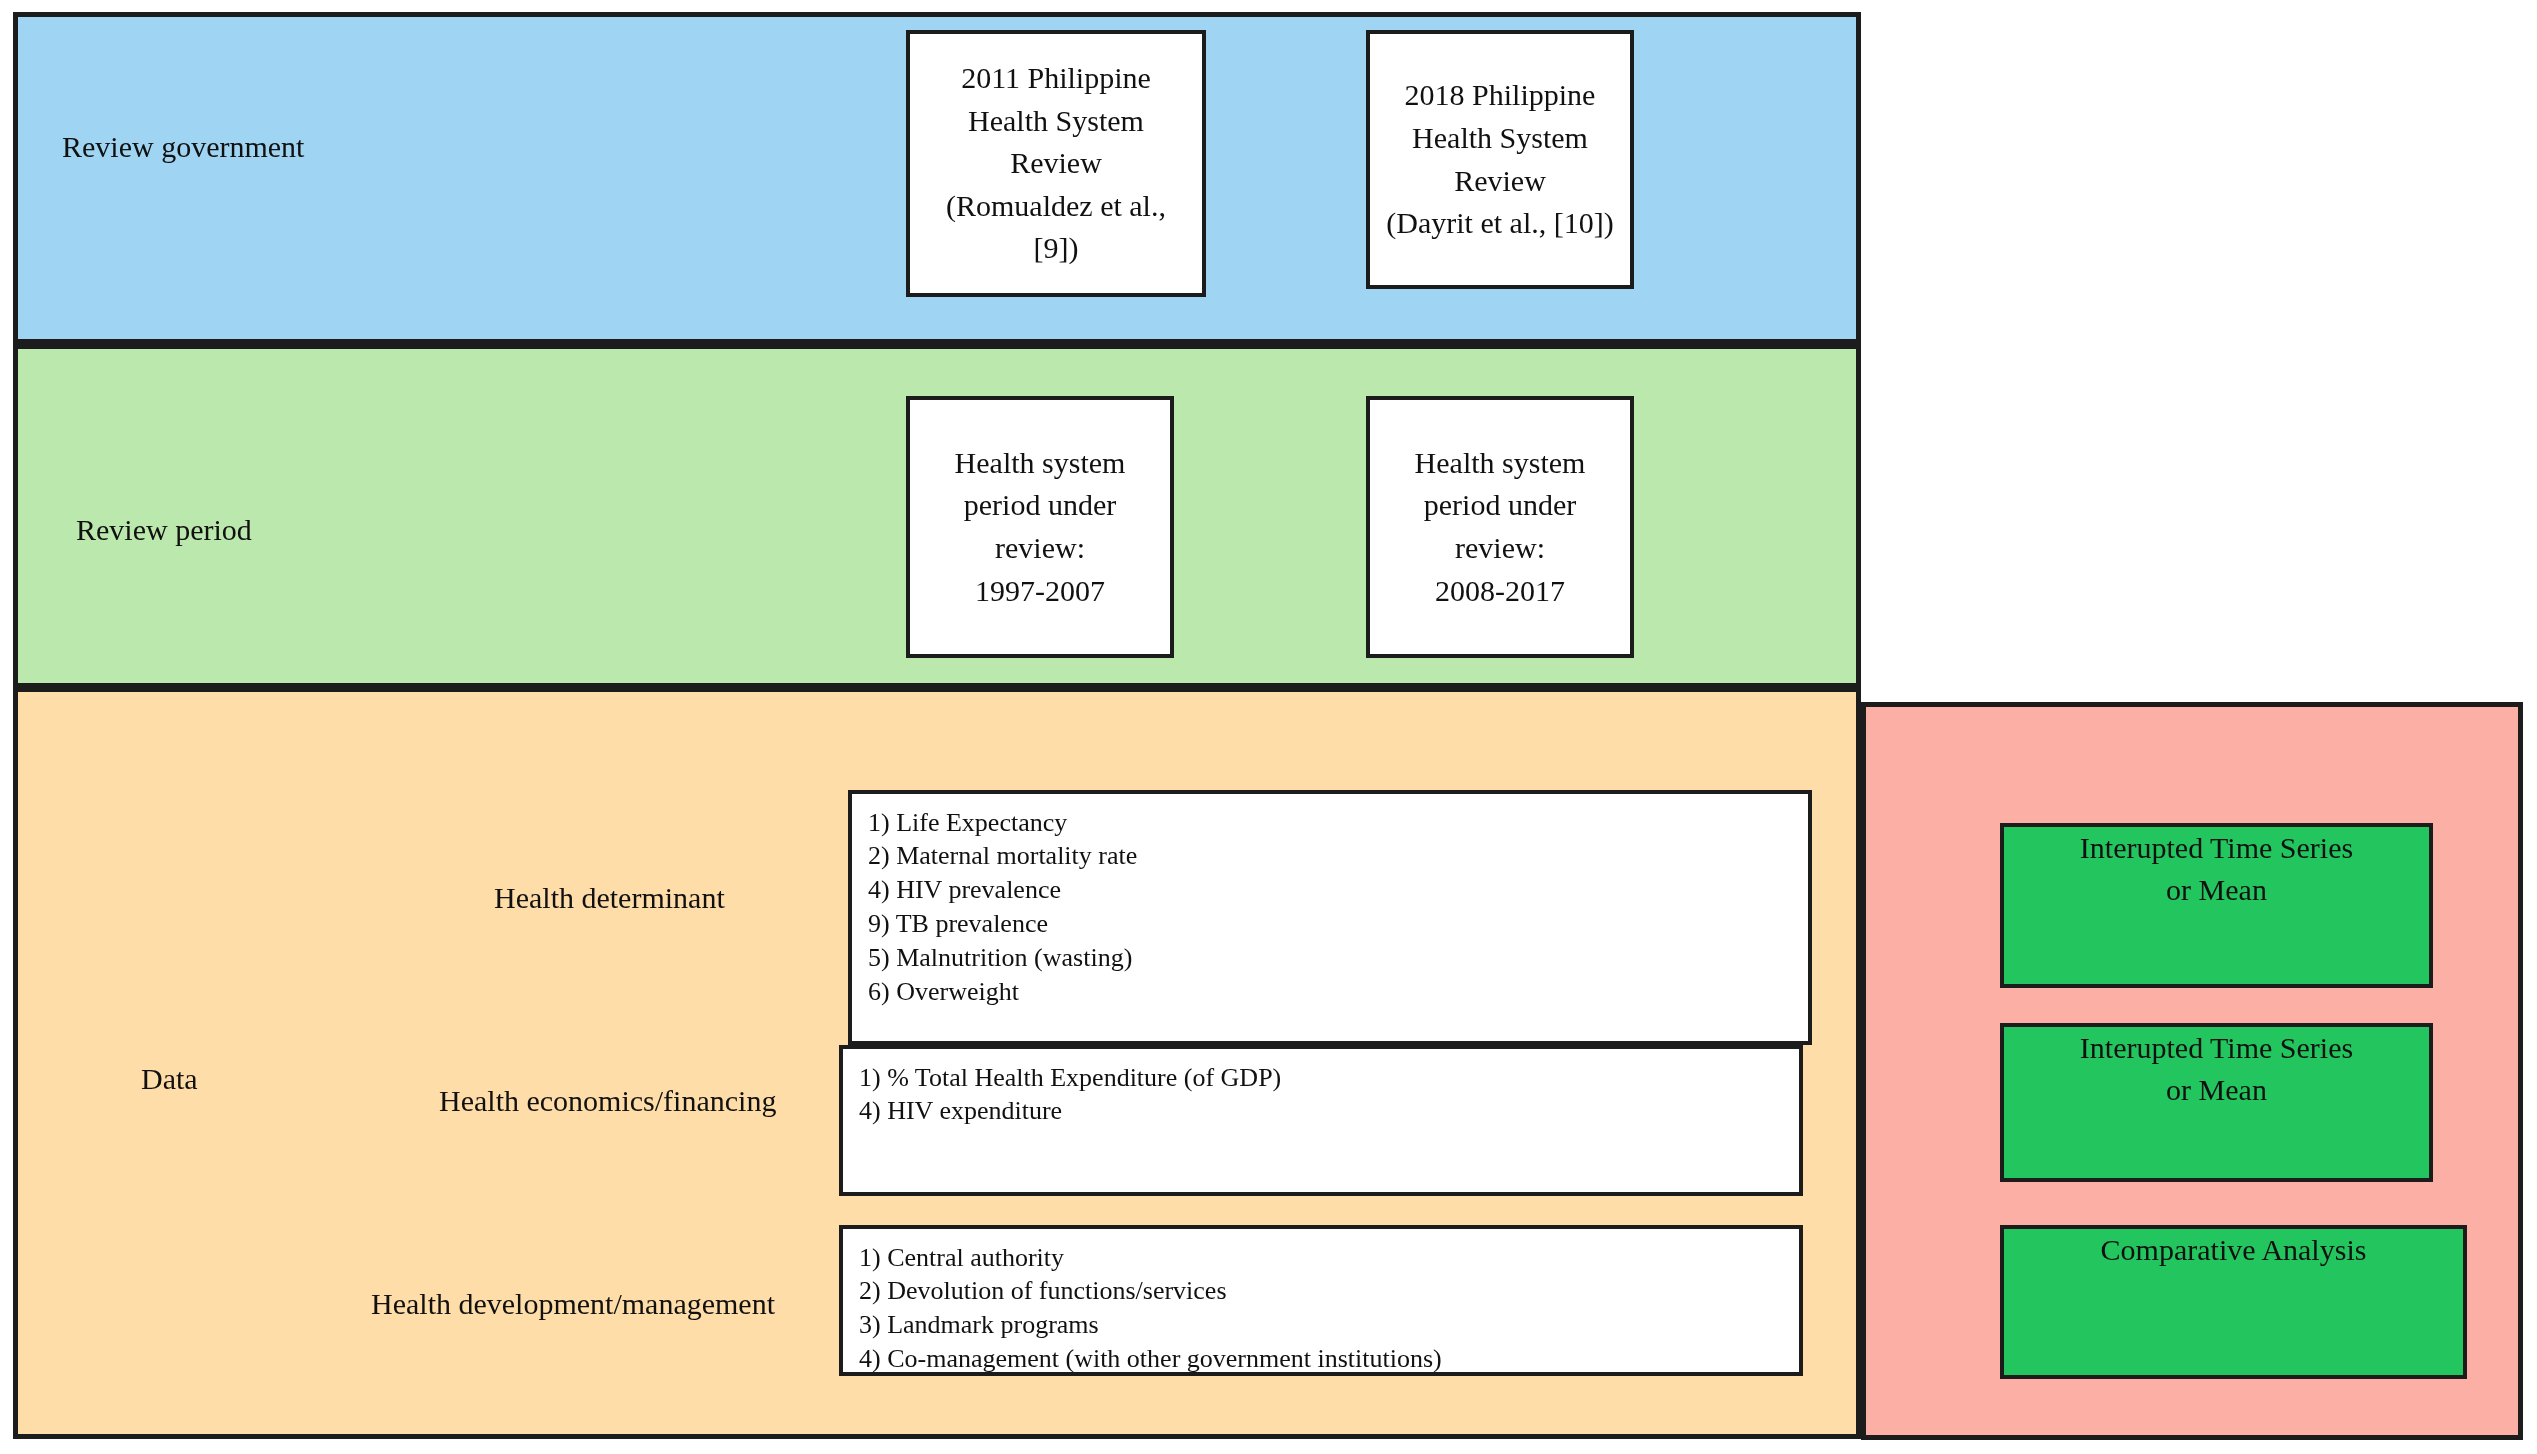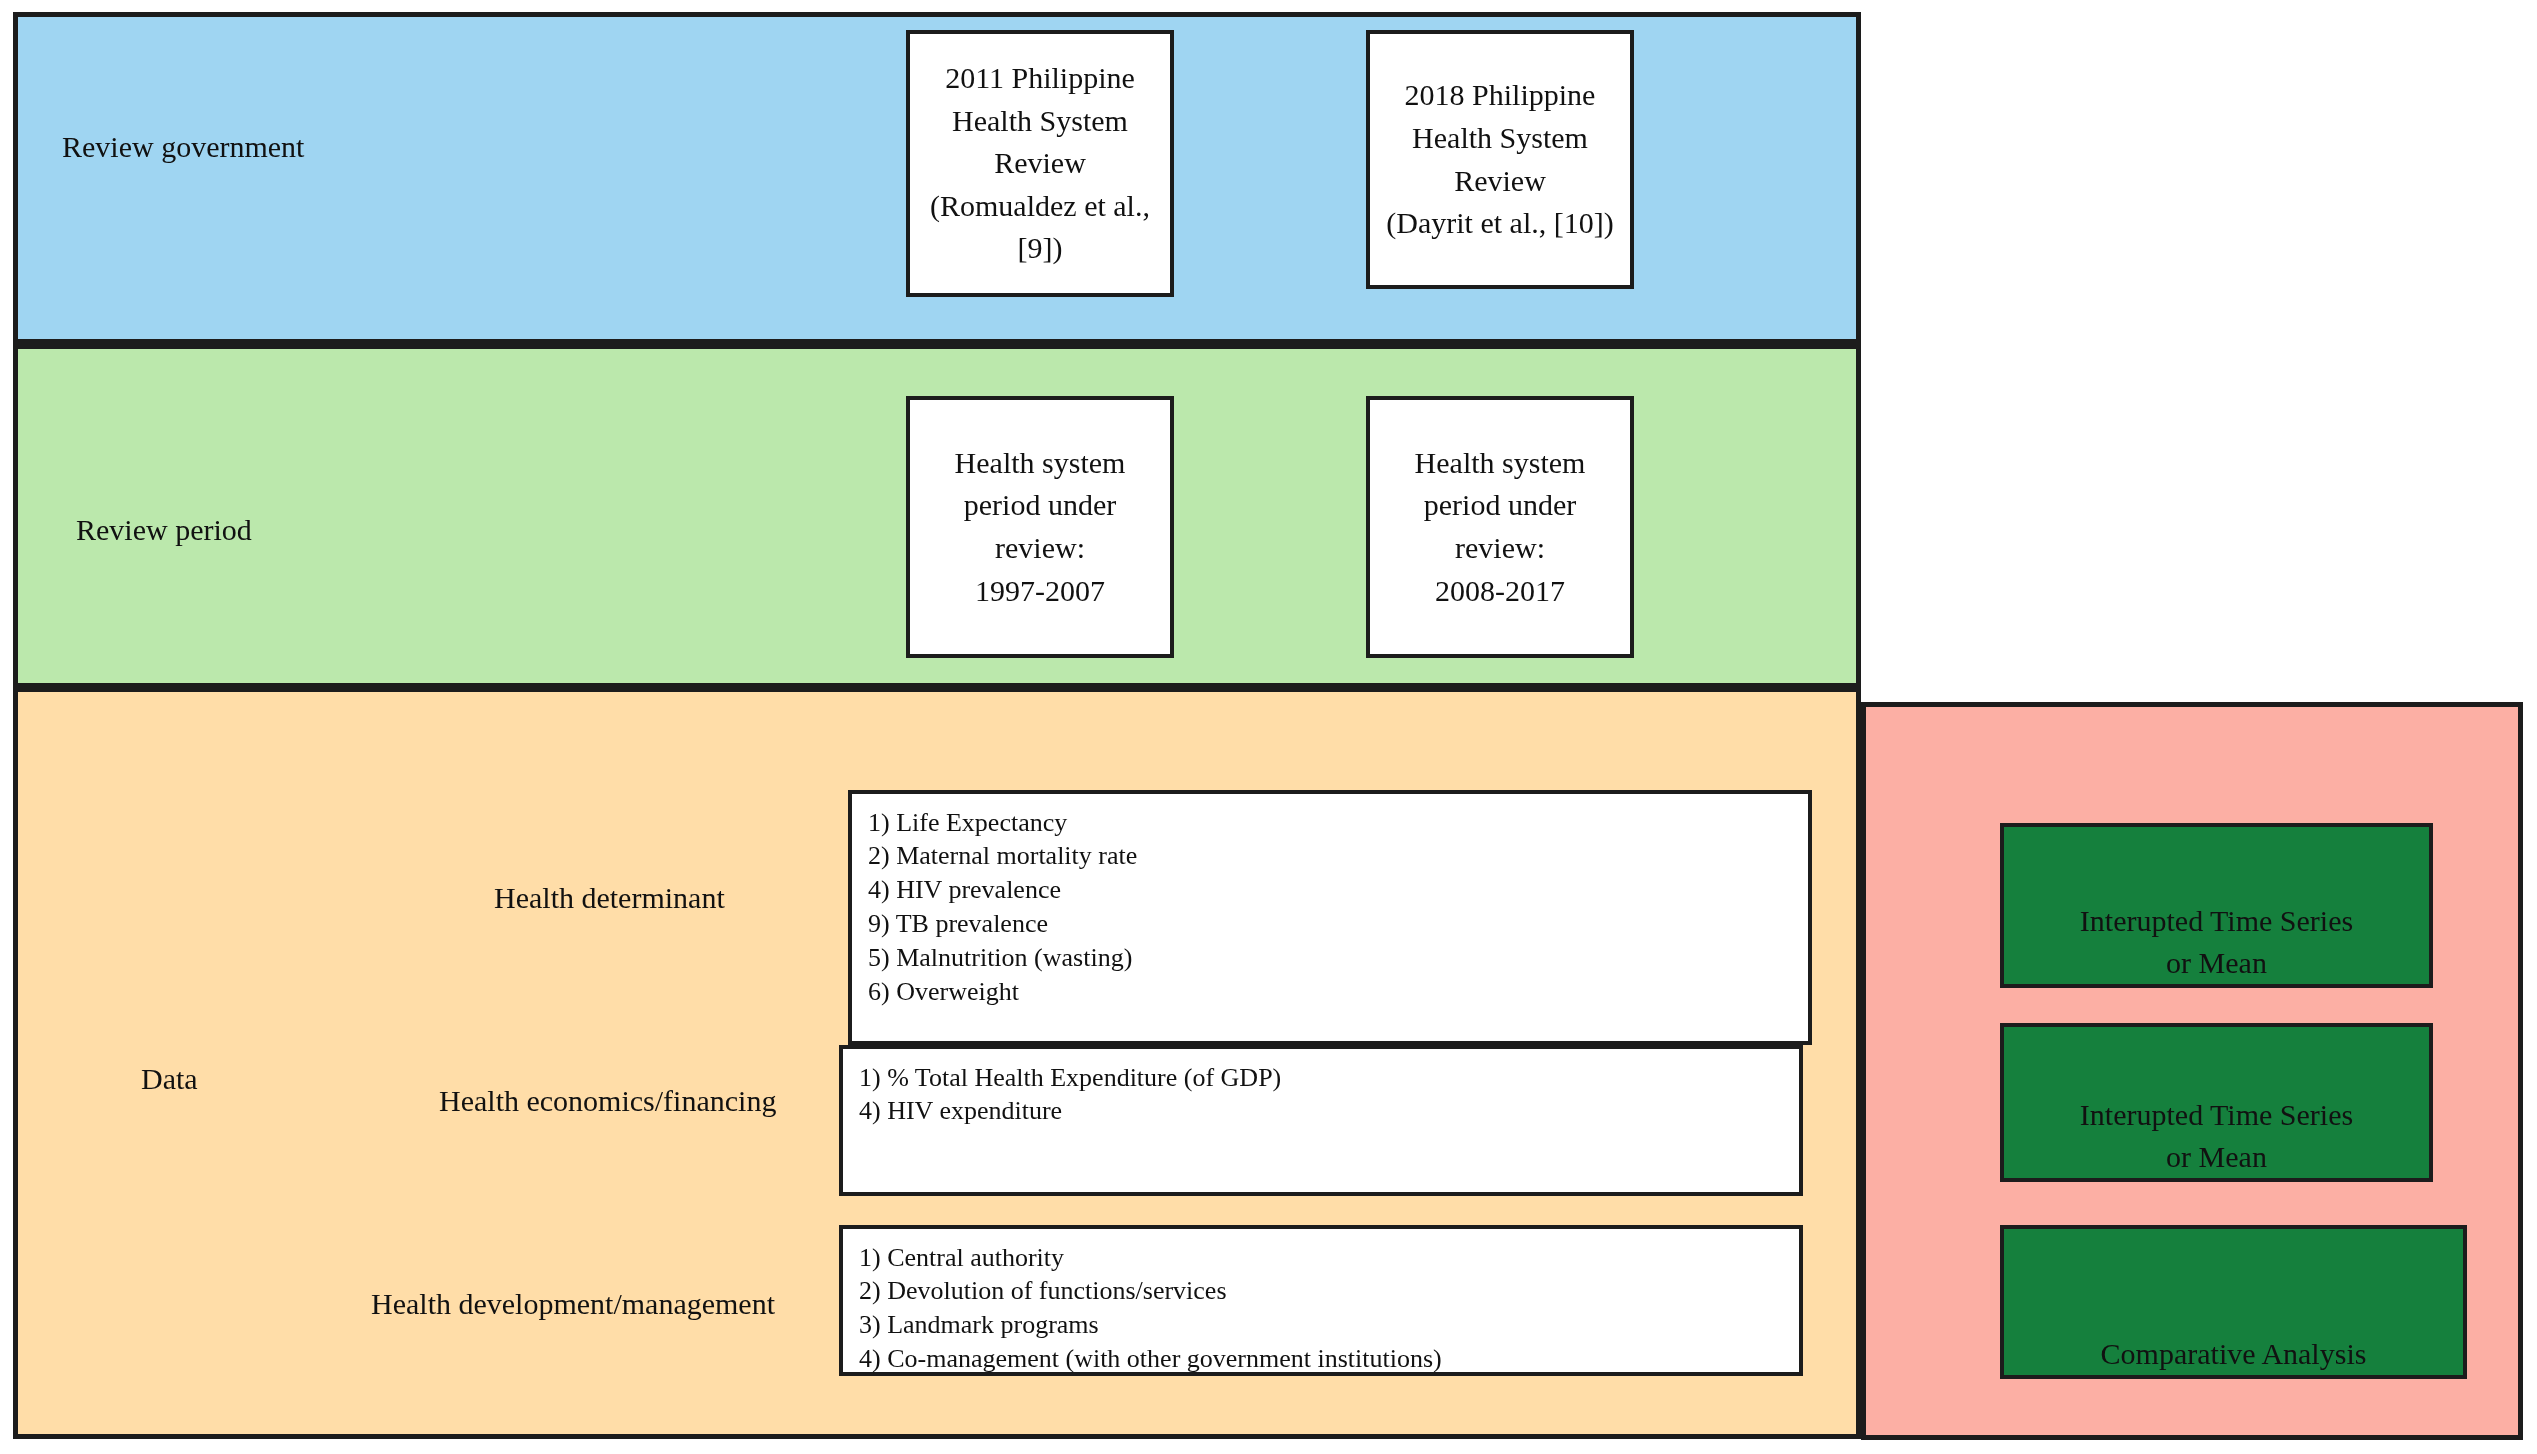--- a/index.html
+++ b/index.html
@@ -61,21 +61,21 @@
     border: 4.3px solid #1c1c1c;
     box-sizing: border-box;
     display: flex;
     align-items: center;
     justify-content: center;
     text-align: center;
     font-size: 30px;
     line-height: 1.42;
     padding: 4.3px 7.2px;
   }
-  #doc-2011 { left: 906px; top: 30px;  width: 268px; height: 267px; }
+  #doc-2011 { left: 906px; top: 30px;  width: 300px; height: 267px; }
   #doc-2018 { left: 1366px; top: 30px;  width: 268px; height: 259px; }
   #doc-period-1 { left: 906px; top: 396px; width: 268px; height: 262px; }
   #doc-period-2 { left: 1366px; top: 396px; width: 268px; height: 262px; }
 
   
   .cat-label {
     position: absolute;
     font-size: 30px;
     white-space: nowrap;
     color: #111111;
@@ -97,25 +97,25 @@
     color: #111111;
     text-align: left;
   }
   #list-determinant { left: 839px; top: 790px; width: 964px; height: 255px; margin-left: 9px; }
   #list-economics   { left: 839px; top: 1045px; width: 964px; height: 151px; }
   #list-development { left: 839px; top: 1225px; width: 964px; height: 151px; }
   .list-box ul { margin: 0; padding: 0; list-style: none; }
   .list-box li { white-space: nowrap; }
   .analysis-box {
     position: absolute;
-    background: #15803d;
+    background: #22c55e;
     border: 4.3px solid #1c1c1c;
     box-sizing: border-box;
     display: flex;
-    align-items: flex-end;
+    align-items: flex-start;
     justify-content: center;
     text-align: center;
     font-size: 30px;
     line-height: 1.40;
     color: #111111;
   }
   #analysis-box-1 { left: 2000px; top: 823px; width: 433px; height: 165px; }
   #analysis-box-2 { left: 2000px; top: 1023px; width: 433px; height: 159px; }
   #analysis-box-3 { left: 2000px; top: 1225px; width: 467px; height: 154px; }
 </style>

